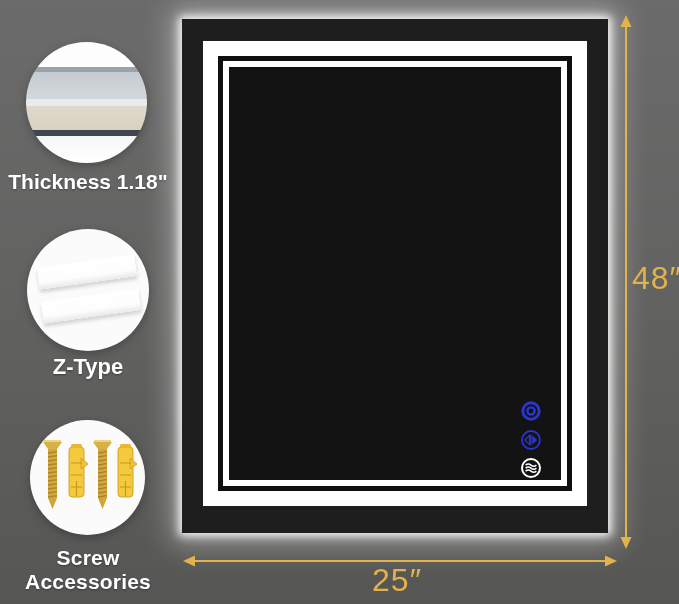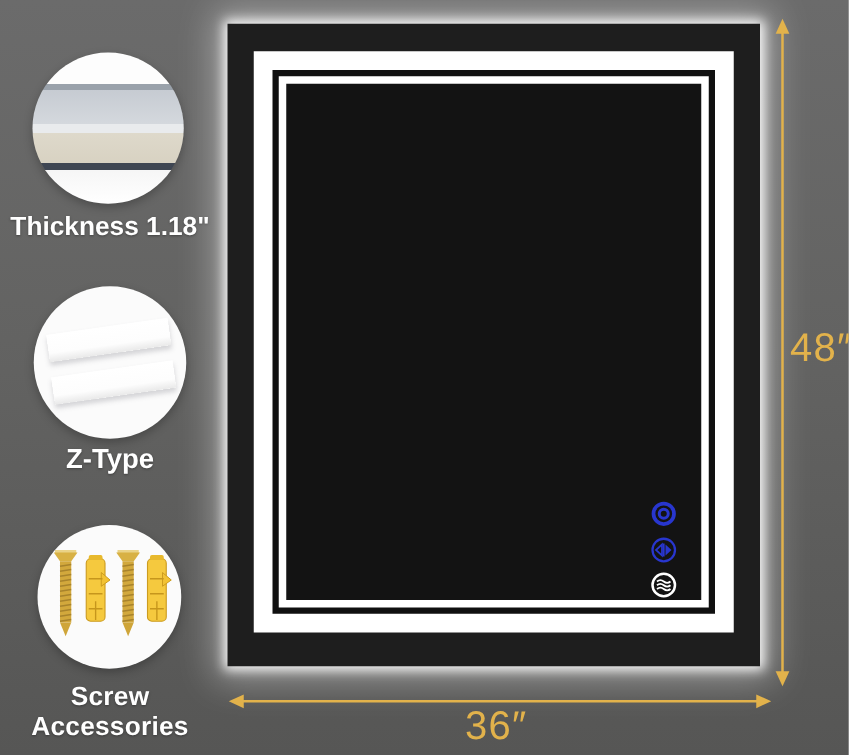--- a/index.html
+++ b/index.html
@@ -155,15 +155,15 @@
     <polygon points="15,1 9.5,13 20.5,13" fill="#e2b24b"></polygon>
     <polygon points="15,535 9.5,523 20.5,523" fill="#e2b24b"></polygon>
   </svg>
   <div class="dim-label label-height">48″</div>
 
   <svg class="dim-svg h-arrow" viewBox="0 0 440 26">
     <line x1="12" y1="12" x2="428" y2="12" stroke="#e2b24b" stroke-width="2"></line>
     <polygon points="3,12 15,6.5 15,17.5" fill="#e2b24b"></polygon>
     <polygon points="437,12 425,6.5 425,17.5" fill="#e2b24b"></polygon>
   </svg>
-  <div class="dim-label label-width">36″</div>
+  <div class="dim-label label-width">25″</div>
 
 </div>
 
 </body></html>

